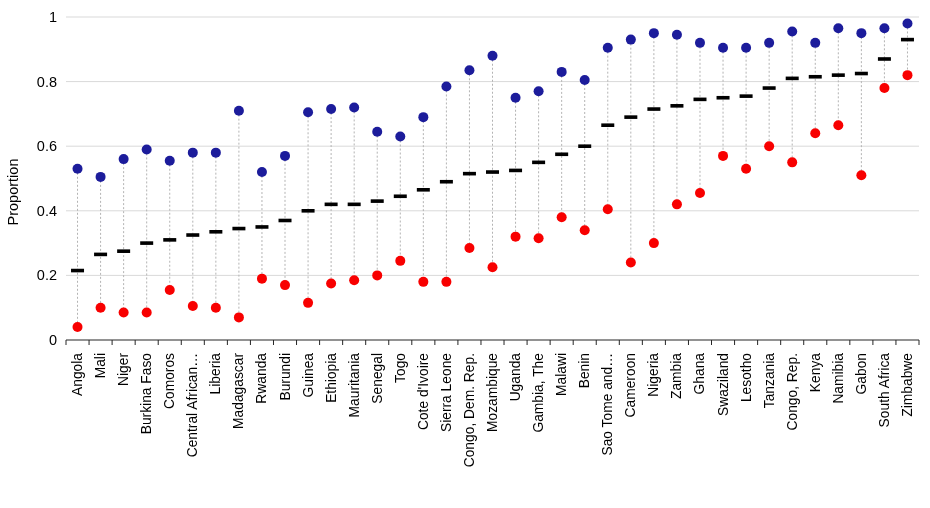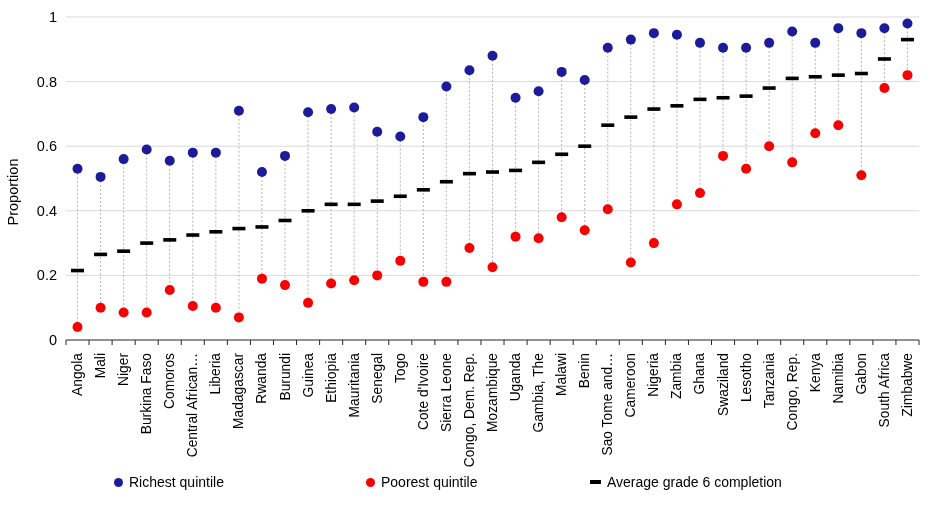--- a/index.html
+++ b/index.html
@@ -266,28 +266,14 @@
       <text x="746.0945945945946" y="353" text-anchor="end" dominant-baseline="central" transform="rotate(-90 746.0945945945946 353)" class="catlab">Lesotho</text>
       <text x="769.1486486486486" y="353" text-anchor="end" dominant-baseline="central" transform="rotate(-90 769.1486486486486 353)" class="catlab">Tanzania</text>
       <text x="792.2027027027027" y="353" text-anchor="end" dominant-baseline="central" transform="rotate(-90 792.2027027027027 353)" class="catlab">Congo, Rep.</text>
       <text x="815.2567567567567" y="353" text-anchor="end" dominant-baseline="central" transform="rotate(-90 815.2567567567567 353)" class="catlab">Kenya</text>
       <text x="838.3108108108107" y="353" text-anchor="end" dominant-baseline="central" transform="rotate(-90 838.3108108108107 353)" class="catlab">Namibia</text>
       <text x="861.3648648648648" y="353" text-anchor="end" dominant-baseline="central" transform="rotate(-90 861.3648648648648 353)" class="catlab">Gabon</text>
       <text x="884.4189189189188" y="353" text-anchor="end" dominant-baseline="central" transform="rotate(-90 884.4189189189188 353)" class="catlab">South Africa</text>
       <text x="907.4729729729729" y="353" text-anchor="end" dominant-baseline="central" transform="rotate(-90 907.4729729729729 353)" class="catlab">Zimbabwe</text>
     </svg>
 
-  <div class="legend">
-    <div class="legend-item" style="left:114px">
-      <span class="lg-marker dot" style="background: rgb(28, 28, 155);"></span>
-      <span>Richest quintile</span>
-    </div>
-    <div class="legend-item" style="left:366px">
-      <span class="lg-marker dot" style="background: rgb(248, 0, 0);"></span>
-      <span>Poorest quintile</span>
-    </div>
-    <div class="legend-item" style="left:590px">
-      <span class="lg-marker dash" style="background: rgb(0, 0, 0);"></span>
-      <span>Average grade 6 completion</span>
-    </div>
-  </div>
 
 </div>
 
 </body></html>

